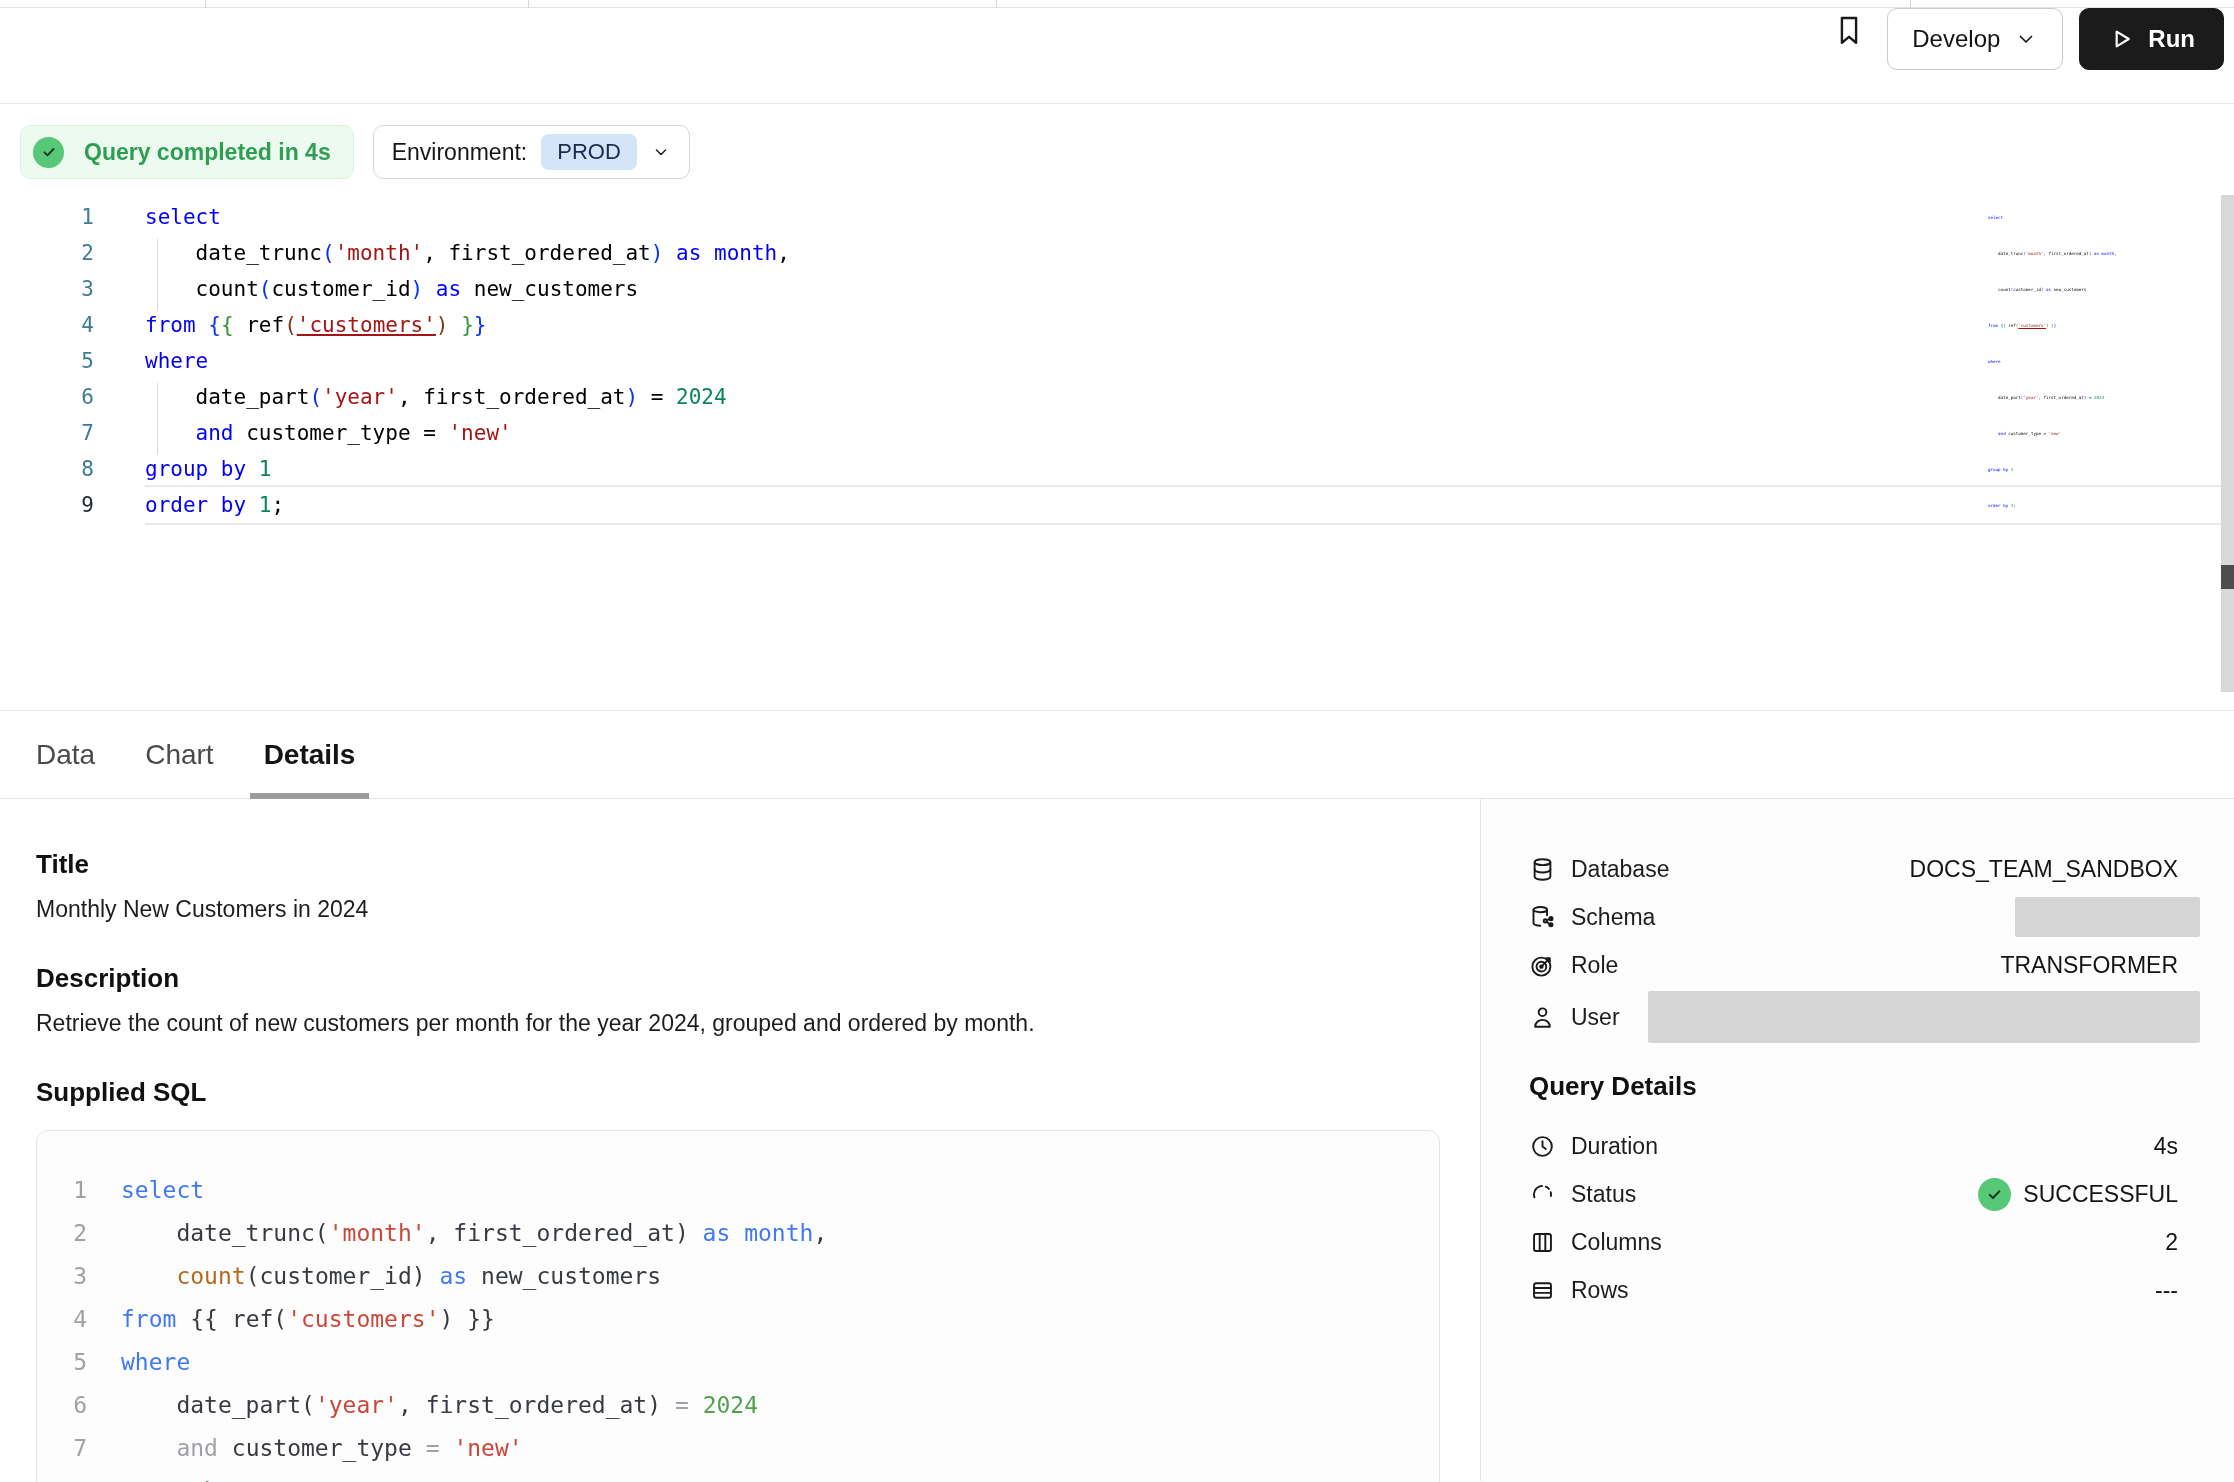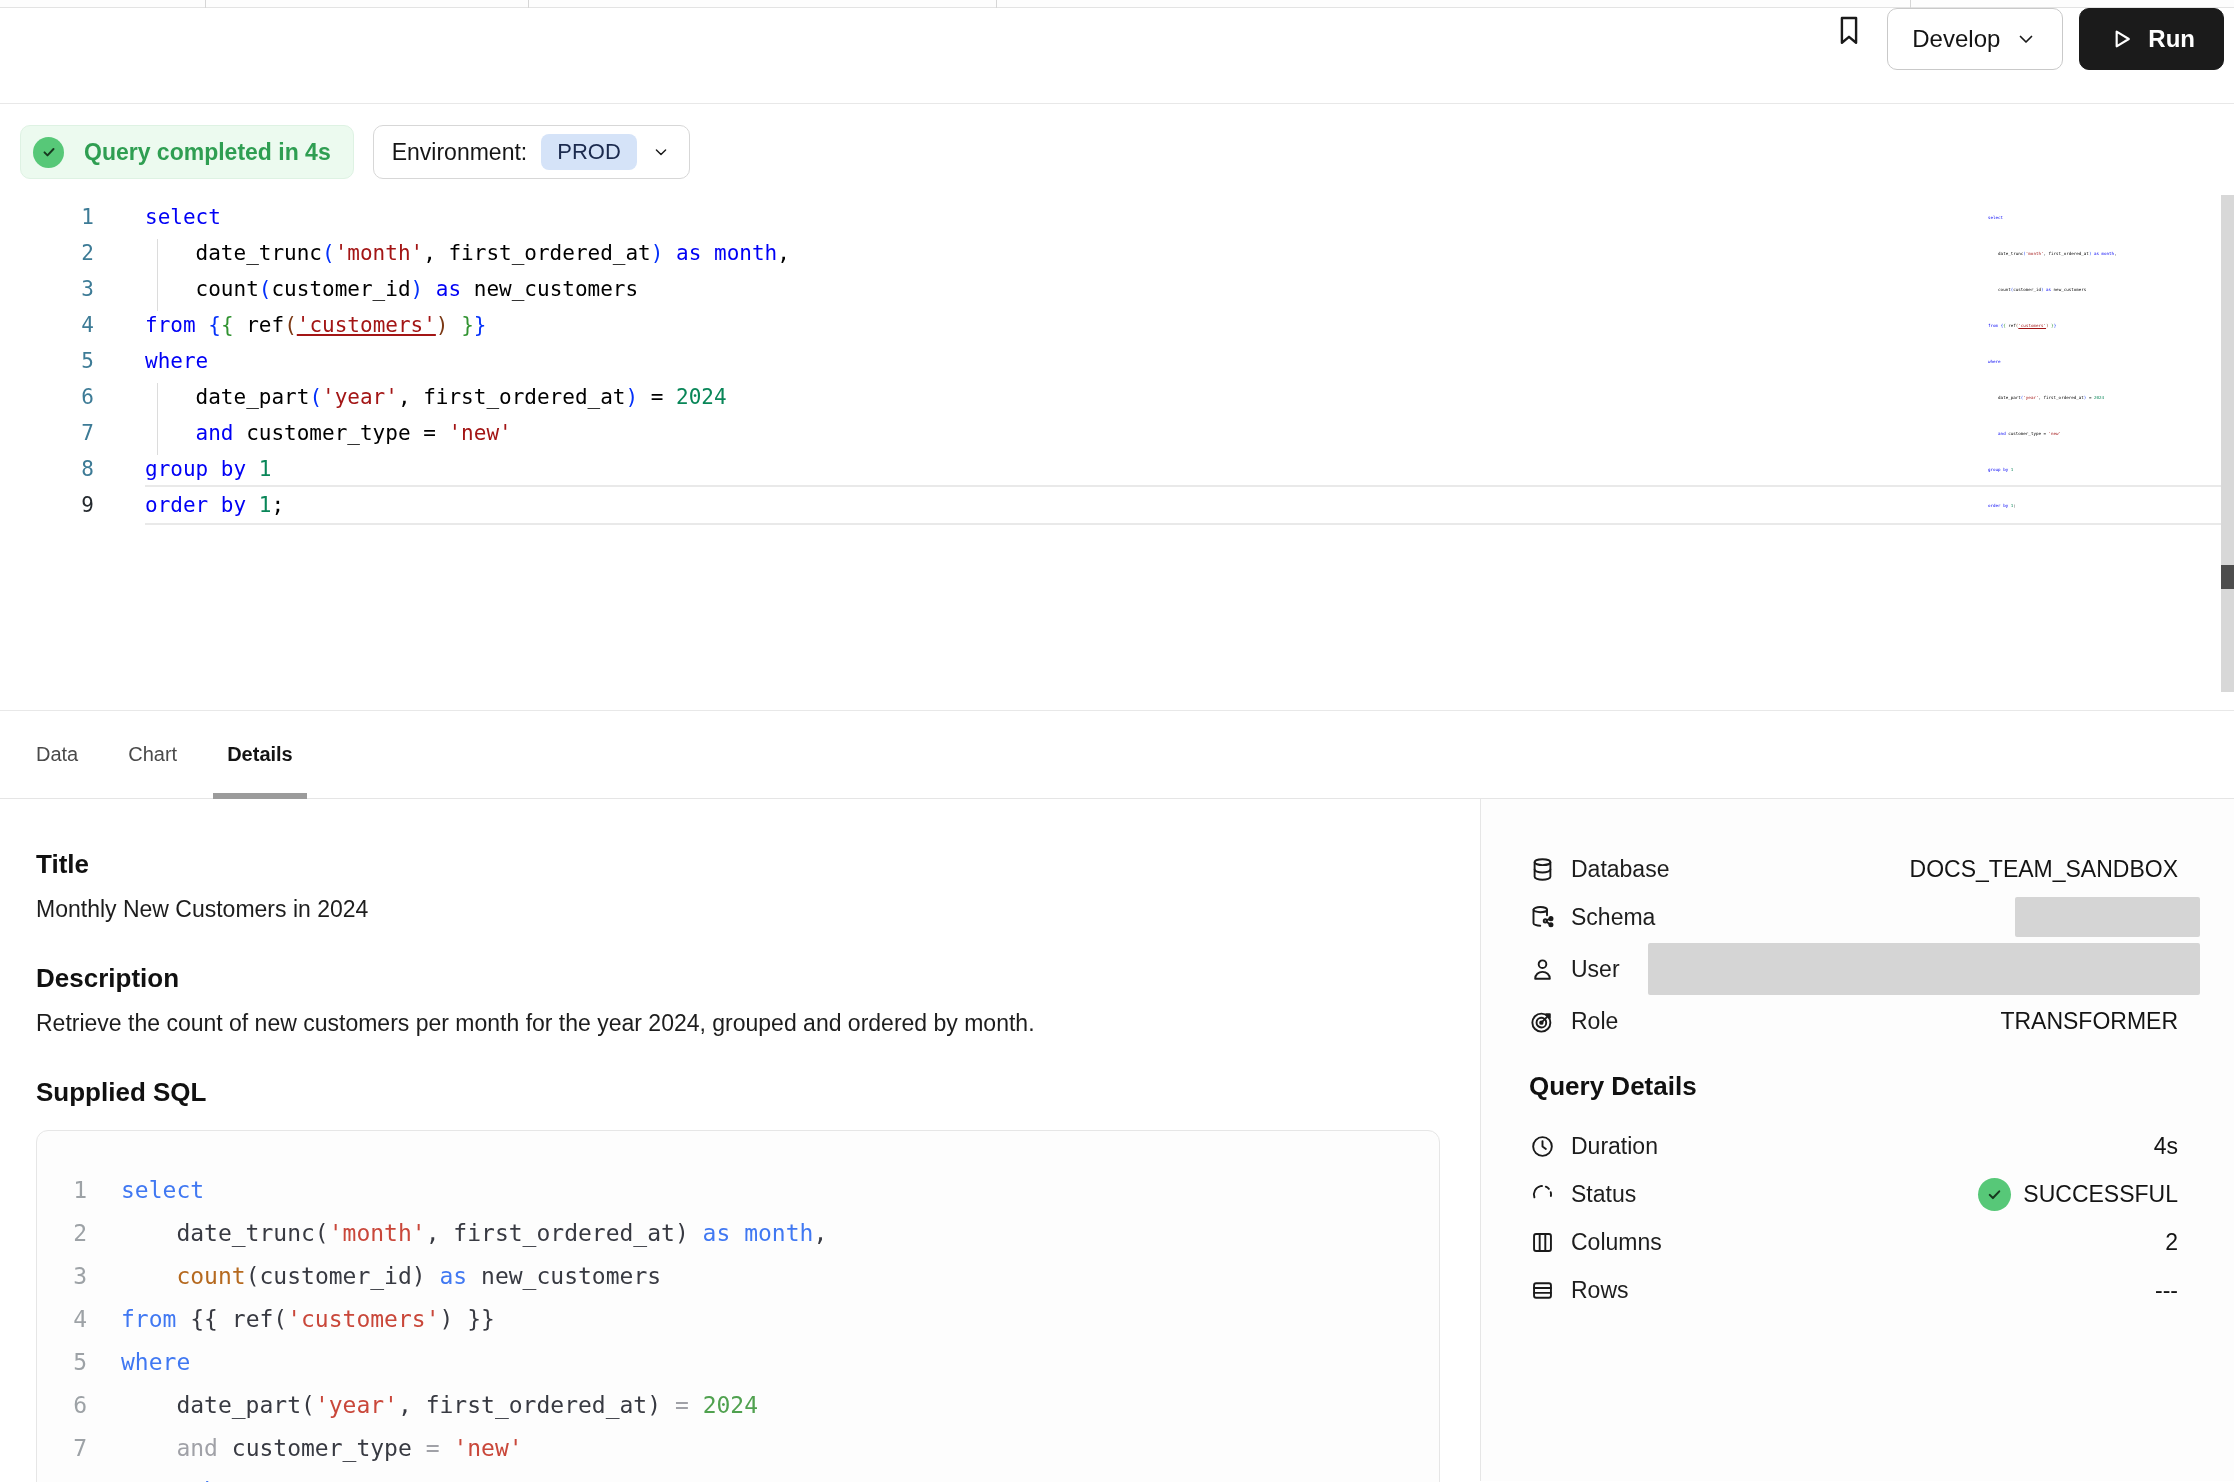--- a/index.html
+++ b/index.html
@@ -42,21 +42,21 @@
   .editor .tok-p3  { color:#7b3814; }
   .editor .tok-pl  { color:#000; }
   .guide { position:absolute; width:1px; background:#dcdcdc; left:157px; }
   .minimap { position:absolute; top:20px; right:134px; width:112px; font-size:4.2px; line-height:4.7px; }
   .minimap .code-text { margin-left:0; }
   .minimap .code-line.active .code-text { border:none; margin:0; }
   .editor-scrollbar { position:absolute; top:15px; right:0; width:13px; height:497px; background:#d8d8d8; }
   .editor-scrollbar .thumb { position:absolute; top:370px; left:0; width:13px; height:24px; background:#4d4d4d; }
   
   .tabbar { height:89px; border-top:1px solid #e8e8e8; border-bottom:1px solid #e5e5e5; display:flex; align-items:stretch; }
-  .tab { position:relative; display:inline-flex; align-items:center; padding:0 14px; margin-left:22px; font-size:20px; color:#4a4a4a; cursor:pointer;text-align:right; }
+  .tab { position:relative; display:inline-flex; align-items:center; padding:0 14px; margin-left:22px; font-size:28px; color:#4a4a4a; cursor:pointer;text-align:right; }
   .tab.active { color:#141414; font-weight:600; }
   .tab.active::after { content:""; position:absolute; left:0; right:0; bottom:-1px; height:6px; background:#9b9b9b; }
   
   .content { display:flex; height:682px; }
   .left-panel { width:1480px; padding:50px 40px 0 36px; }
   .right-panel { flex:1; border-left:1px solid #e6e6e6; padding:46px 56px 0 48px; background:#fdfdfd; }
   .sec-h { font-size:26px; font-weight:700; color:#111; margin-bottom:16px; }
   .sec-p { font-size:23px; color:#1d1d1d; margin-bottom:40px; }
   
   .sql-card { border:1px solid #e6e6e6; border-radius:12px; background:#fdfdfd; padding:38px 28px; height:520px; overflow:hidden;
@@ -217,44 +217,44 @@
               <circle cx="19.5" cy="18.5" r="1.4" fill="#1a1a1a"></circle>
               <path d="M15.7 14.4l2.5-1M15.7 15.7l2.5 2"></path>
             </svg>
         </span>
         <span class="lbl">Schema</span>
         <span class="val">
             <span class="redacted schema"></span>
           </span>
       </div>
 
+      <div class="rp-row">
+        <span class="rp-icon">
+          <svg class="oi" width="27" height="27" viewBox="0 0 24 24">
+              <circle cx="11" cy="13" r="8"></circle>
+              <circle cx="11" cy="13" r="4.3"></circle>
+              <circle cx="11" cy="13" r="1.1" fill="#1a1a1a"></circle>
+              <path d="M11 13l7.5-7.5M18.5 5.5h-3.2M18.5 5.5v3.2"></path>
+            </svg>
+        </span>
+        <span class="lbl">Role</span>
+        <span class="val">TRANSFORMER</span>
+      </div>
+
       <div class="rp-row" style="height:56px">
         <span class="rp-icon">
           <svg class="oi" width="27" height="27" viewBox="0 0 24 24">
               <circle cx="12" cy="7.3" r="3.4"></circle>
               <path d="M5.5 20.2c0-3.7 2.9-6.1 6.5-6.1s6.5 2.4 6.5 6.1z"></path>
             </svg>
         </span>
         <span class="lbl">User</span>
         <span class="val">
             <span class="redacted user"></span>
           </span>
-      </div>
-
-      <div class="rp-row">
-        <span class="rp-icon">
-          <svg class="oi" width="27" height="27" viewBox="0 0 24 24">
-              <circle cx="11" cy="13" r="8"></circle>
-              <circle cx="11" cy="13" r="4.3"></circle>
-              <circle cx="11" cy="13" r="1.1" fill="#1a1a1a"></circle>
-              <path d="M11 13l7.5-7.5M18.5 5.5h-3.2M18.5 5.5v3.2"></path>
-            </svg>
-        </span>
-        <span class="lbl">Role</span>
-        <span class="val">TRANSFORMER</span>
       </div>
 
       <div class="gap-section"></div>
       <div class="rp-heading">Query Details</div>
 
       <div class="rp-row">
         <span class="rp-icon">
           <svg class="oi" width="27" height="27" viewBox="0 0 24 24">
               <circle cx="12" cy="12" r="8.3"></circle>
               <path d="M12 7.2V12l3 2.2"></path>

